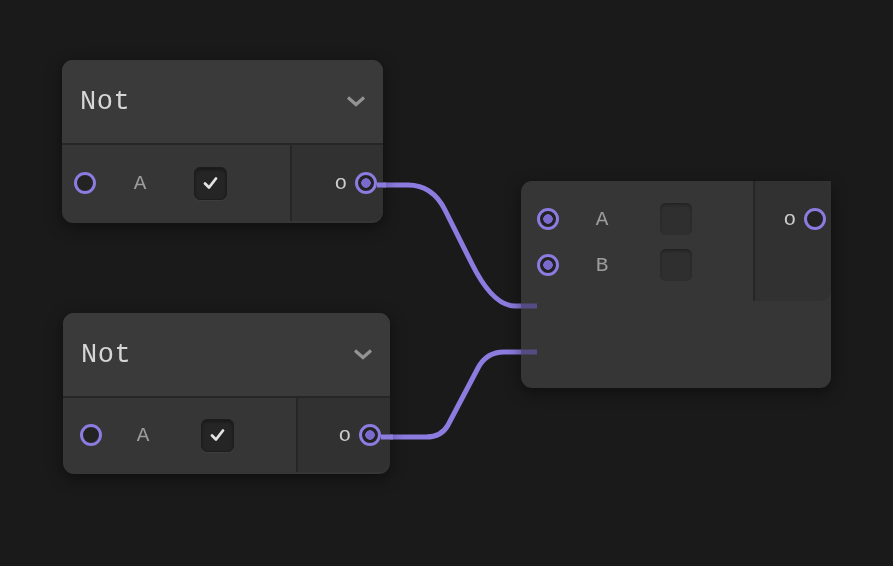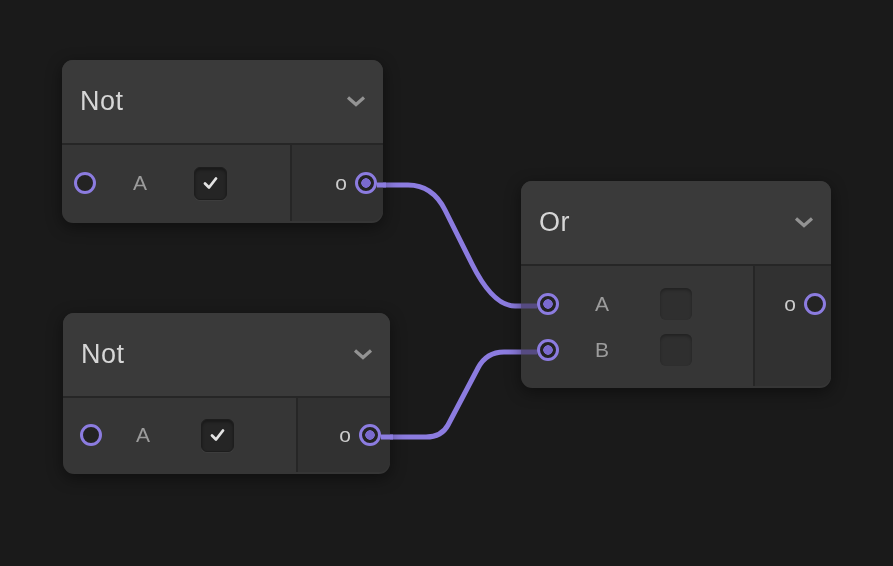--- a/index.html
+++ b/index.html
@@ -3,21 +3,21 @@
 <meta charset="utf-8">
 <style>
   * { margin:0; padding:0; box-sizing:border-box; }
   html,body { width:893px; height:566px; }
   body {
     background:#1a1a1a;
     font-family:"Liberation Sans", sans-serif;
     position:relative;
     overflow:hidden;
   }
-  .canvas { position:absolute; inset:0; }
+  .canvas { position:absolute; inset:0;font-family:Liberation Mono, monospace; }
 
   
   svg.wires   { position:absolute; inset:0; z-index:1; pointer-events:none; }
   svg.overlay { position:absolute; inset:0; z-index:5; pointer-events:none; }
 
   
   .node {
     position:absolute; z-index:2;
     background:#363636;
     border-radius:11px;
@@ -158,26 +158,20 @@
       <div class="col-out">
         <div class="io-row">
           <span class="out-label">o</span>
           <span class="socket out connected"></span>
         </div>
       </div>
     </div>
   </div>
 
   <div class="node or1">
-    <div class="node-header">
-      <span class="node-title">Or</span>
-      <svg class="chevron" width="22" height="13" viewBox="0 0 22 13">
-        <path d="M3 2.5 L11 9.5 L19 2.5" fill="none" stroke="#939393" stroke-width="3.2"></path>
-      </svg>
-    </div>
     <div class="node-body">
       <div class="col-in">
         <div class="io-row">
           <span class="socket in connected"></span>
           <span class="in-label">A</span>
           <span class="square"></span>
         </div>
         <div class="io-row">
           <span class="socket in connected"></span>
           <span class="in-label">B</span>

